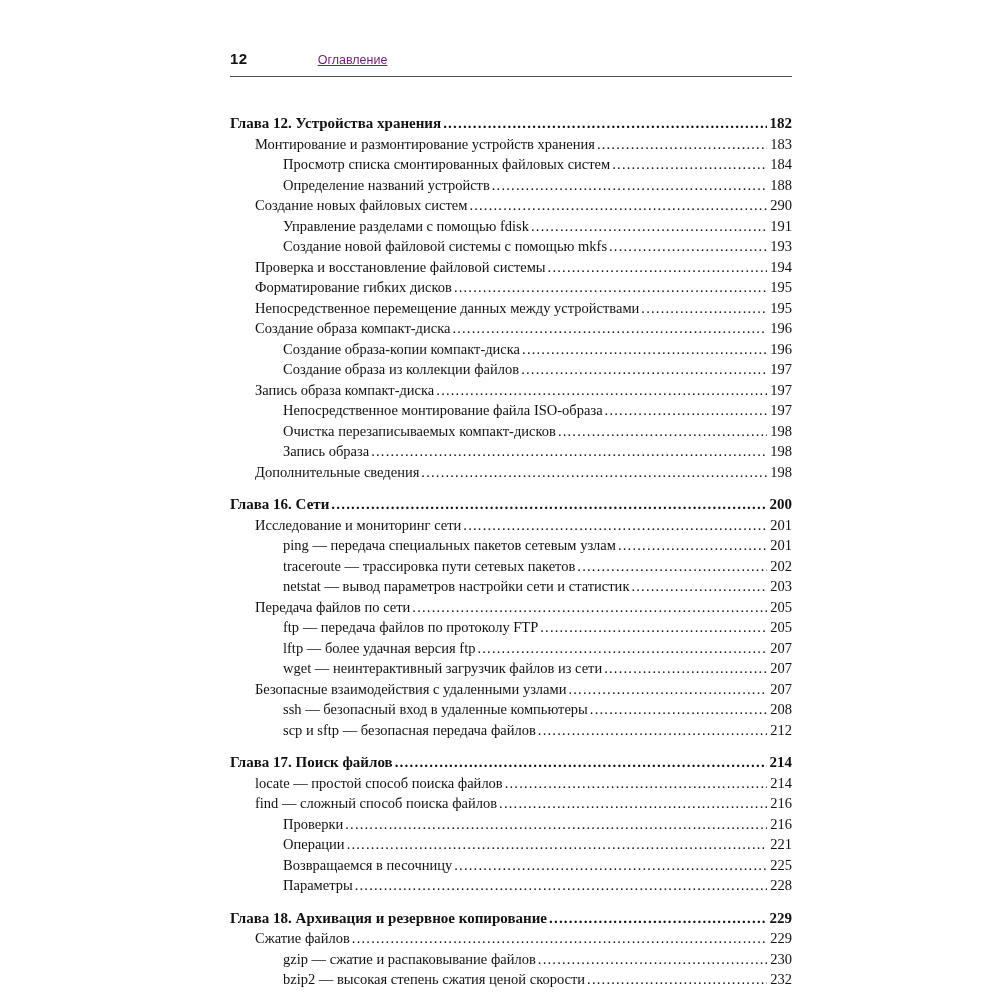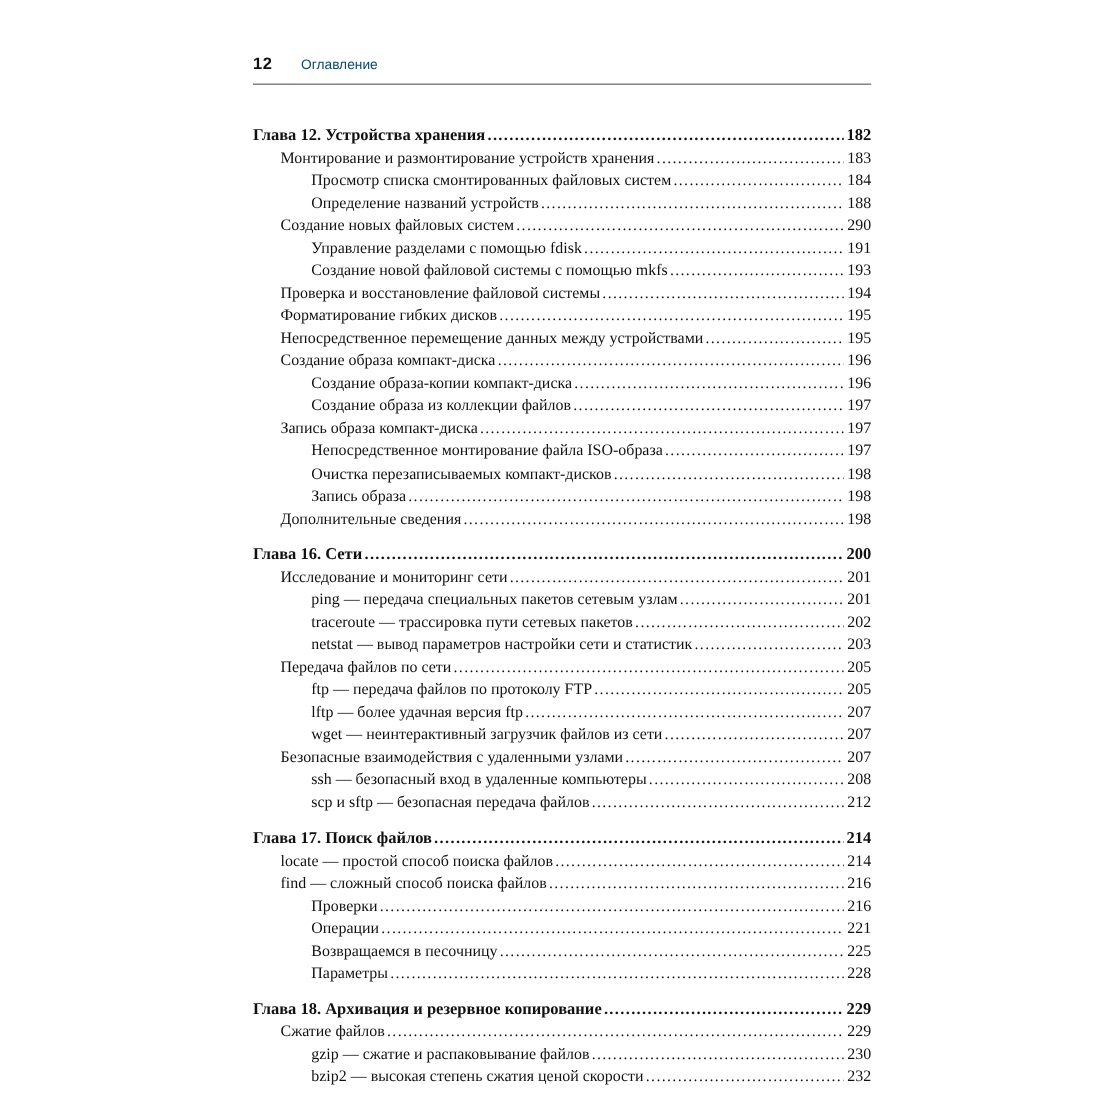--- a/index.html
+++ b/index.html
@@ -17,30 +17,32 @@
     left: 230px;
     top: 50px;
     width: 562px;
   }
   .running-head {
     display: flex;
     align-items: baseline;
     font-family: "Liberation Sans", sans-serif;
     border-bottom: 1px solid #555555;
     padding-bottom: 9px;
+    gap: 44px;
   }
   .running-head .pn {
     font-weight: bold;
     font-size: 15px;
     letter-spacing: 0.5px;
   }
   .running-head .rt {
     font-size: 12.5px;
     margin-left: 26px;
-    color: #0c4a6e;
+    color: #701a75;
+    text-decoration: underline;
   }
   .toc {
     margin-top: 36px;
   }
   .entry {
     display: flex;
     align-items: baseline;
     font-size: 14.5px;
     line-height: 20.5px;
     white-space: nowrap;

